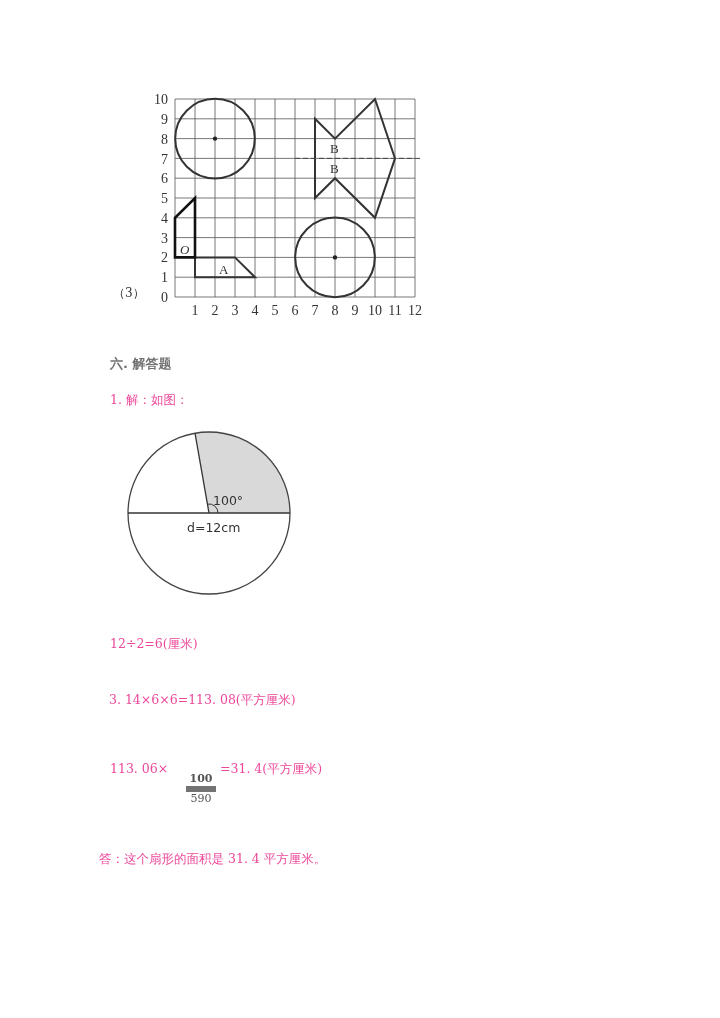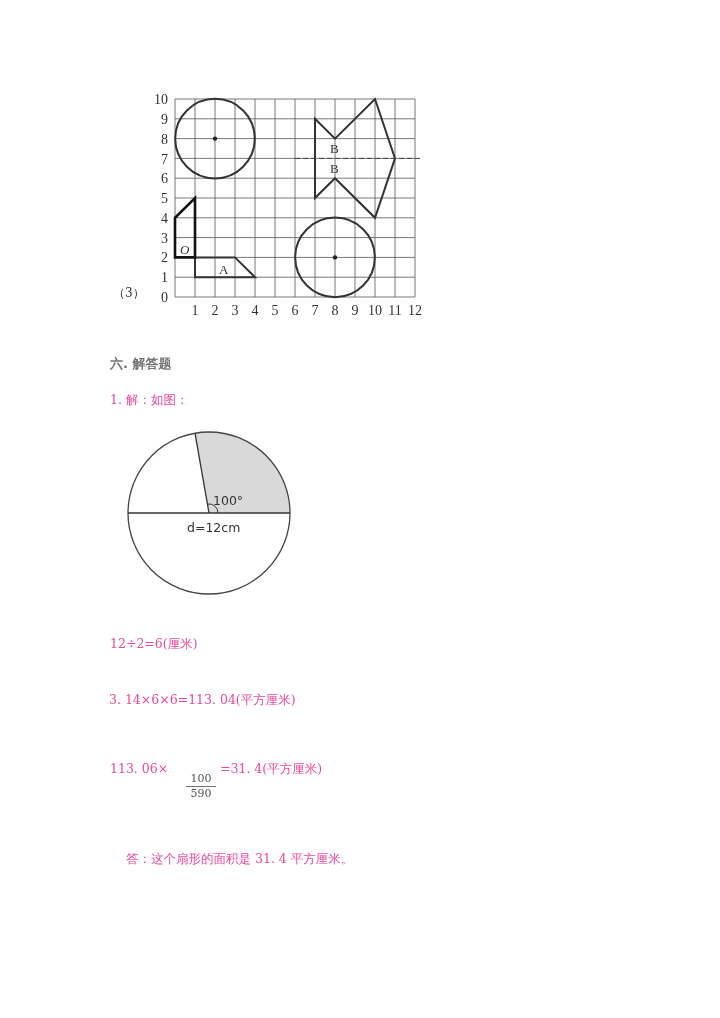--- a/index.html
+++ b/index.html
@@ -5,21 +5,21 @@
   html, body { margin:0; padding:0; background:#ffffff; }
   body { width:720px; height:1018px; position:relative; overflow:hidden;
          font-family:"DejaVu Serif", "Liberation Serif", serif; color:#222; }
   .abs { position:absolute; }
   .label3 { left:113px; top:285px; font-size:12px; color:#333; }
   .grid-svg { left:140px; top:88px; }
   .section-title { left:110px; top:355px; font-size:13px; font-weight:bold;
                    font-family:"DejaVu Sans", sans-serif; color:#737373; }
   .line { font-size:12.5px; color:#ec4899; white-space:nowrap; }
   .frac { left:186px; top:772px; font-size:11px; color:#555; text-align:center; width:30px; line-height:1.25; }
-  .frac .num { border-bottom:1px solid #737373; display:block; }
+  .frac .num { border-bottom:6px solid #737373; display:block;font-weight:bold; }
   .circle-svg { left:120px; top:425px; }
 </style>
 </head>
 <body>
 
 <div class="abs label3">（3）</div>
 
 <div class="abs grid-svg">
   <svg width="300" height="240" viewBox="0 0 300 240" xmlns="http://www.w3.org/2000/svg" font-family="Liberation Serif, serif">
 
@@ -113,21 +113,21 @@
     <circle cx="89" cy="88" r="81" fill="none" stroke="#444" stroke-width="1.3"></circle>
     <line x1="8" y1="88" x2="170" y2="88" stroke="#333" stroke-width="1.3"></line>
     <line x1="89" y1="88" x2="75" y2="8.2" stroke="#333" stroke-width="1.3"></line>
     <path d="M98,88 A9,9 0 0,0 87.4,79.1" fill="none" stroke="#333" stroke-width="1"></path>
     <text x="93" y="80" font-size="12.5" fill="#333" font-family="DejaVu Sans, sans-serif">100°</text>
     <text x="67" y="107" font-size="12.5" fill="#333" font-family="DejaVu Sans, sans-serif">d=12cm</text>
   </svg>
 </div>
 
 <div class="abs line" style="left:110px; top:624px;margin-top:12px;">12÷2=6(厘米)</div>
-<div class="abs line" style="left:109px; top:692px;">3. 14×6×6=113. 04(平方厘米)</div>
+<div class="abs line" style="left:109px; top:692px;">3. 14×6×6=113. 08(平方厘米)</div>
 <div class="abs line" style="left:110px; top:761px;">113. 06×</div>
 <div class="abs frac">
   <span class="num">100</span>
   <span>590</span>
 </div>
 <div class="abs line" style="left:220px; top:761px;">=31. 4(平方厘米)</div>
 
-<div class="abs line" style="left:126px; top:851px;">答：这个扇形的面积是 31. 4 平方厘米。</div>
+<div class="abs line" style="left:99px; top:851px;">答：这个扇形的面积是 31. 4 平方厘米。</div>
 
 </body></html>

